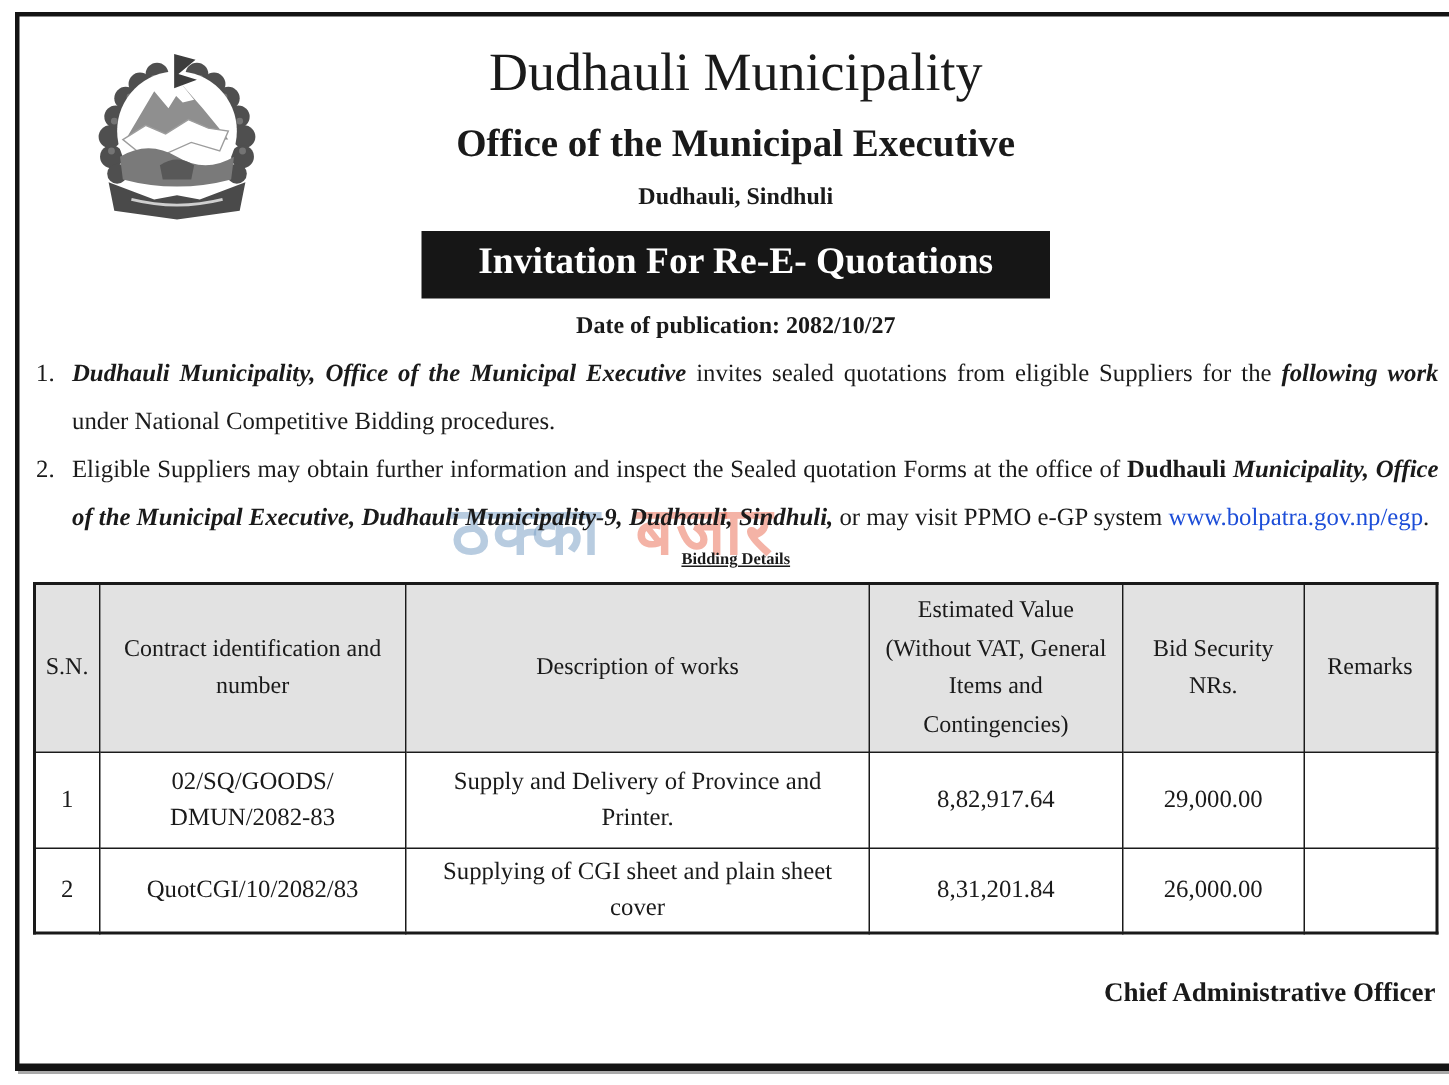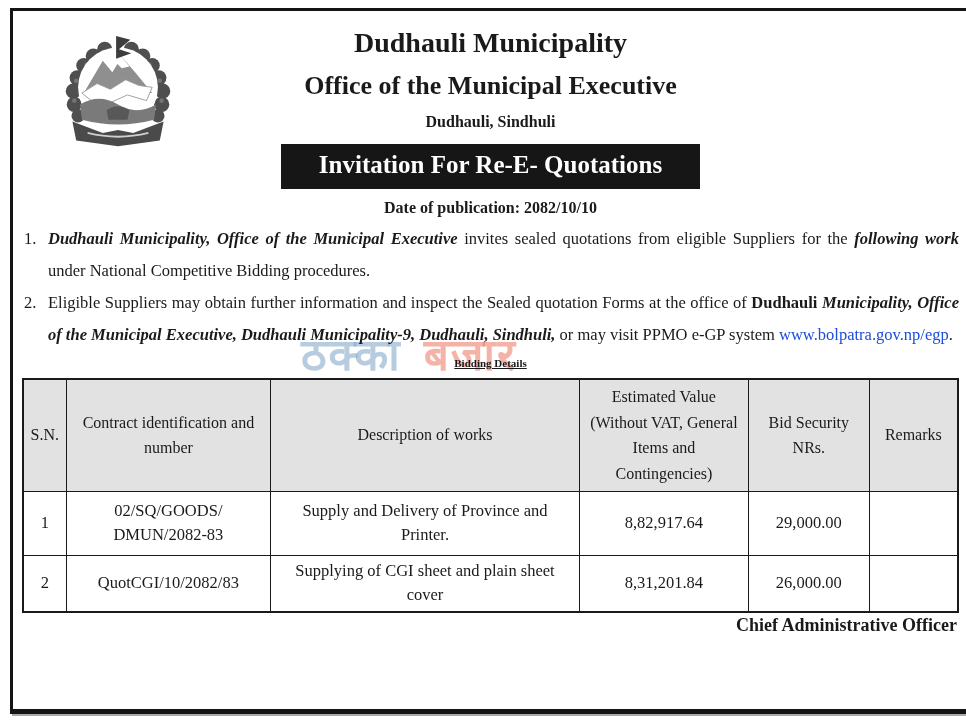--- a/index.html
+++ b/index.html
@@ -21,21 +21,21 @@
     font-family:"DejaVu Sans",sans-serif;font-weight:bold;
     font-size:44px;white-space:nowrap;letter-spacing:2px;line-height:1;
     pointer-events:none;
   }
   .wm-blue{color:rgba(126,163,199,0.55);}
   .wm-red{color:rgba(233,104,78,0.50);margin-left:22px;}
   
   .logo{position:absolute;left:48px;top:18px;width:114px;height:130px;}
   
   .header{text-align:center;}
-  .org-name{font-size:28px;font-weight:bold;margin:16px 0 0 0;}
+  .org-name{font-size:36px;font-weight:normal;margin:16px 0 0 0;}
   .office-name{font-size:26px;font-weight:bold;margin:12px 0 0 0;}
   .addr{font-size:16px;font-weight:bold;margin-top:12px;}
   .banner{
     display:inline-block;background:#161616;color:#ffffff;
     font-size:25px;font-weight:bold;
     padding:7px 38px 10px 38px;margin-top:13px;
   }
   .date-line{font-size:16px;font-weight:bold;margin-top:10px;}
   
   .paras{margin-top:6px;}
@@ -63,21 +63,21 @@
   table.bid th{
     background:#e2e2e2;font-size:16px;font-weight:normal;line-height:1.6;
   }
   table.bid td{font-size:16.5px;line-height:1.45;background:#fff;}
   tr.hdr{height:112px;}
   tr.r0{height:64px;}
   tr.r1{height:57px;}
   td.pre{white-space:pre-line;}
   
   .signature{
-    text-align:right;font-size:18px;font-weight:bold;margin-top:2px;
+    text-align:right;font-size:18px;font-weight:bold;margin-top:28px;
     padding-right:2px;
   }
 </style>
 </head>
 <body>
 
 <div class="frame">
 
   <div class="watermark">
     <span class="wm-blue">ठक्का</span><span class="wm-red">बजार</span>
@@ -134,21 +134,21 @@
 
     <div class="header">
       <h1 class="org-name">Dudhauli Municipality</h1>
       <h2 class="office-name">Office of the Municipal Executive</h2>
       <div class="addr">Dudhauli, Sindhuli</div>
       <div>
         <span class="banner">Invitation For Re-E- Quotations</span>
       </div>
       <div class="date-line">
         <span>Date of publication:</span>
-        <span>2082/10/10</span>
+        <span>2082/10/27</span>
       </div>
     </div>
 
     <div class="paras">
       <div class="para">
         <span class="num">1.</span><span class="bi">Dudhauli Municipality, Office of the Municipal Executive</span><span> invites sealed quotations from eligible Suppliers for the </span><span class="bi">following work</span><span> under National Competitive Bidding procedures.</span>
       </div>
       <div class="para">
         <span class="num">2.</span><span>Eligible Suppliers may obtain further information and inspect the Sealed quotation Forms at the office of </span><span class="b">Dudhauli </span><span class="bi">Municipality, Office of the Municipal Executive, Dudhauli Municipality-9, Dudhauli, Sindhuli,</span><span> or may visit PPMO e-GP system </span><a class="link">www.bolpatra.gov.np/egp</a><span>.</span>
       </div>

